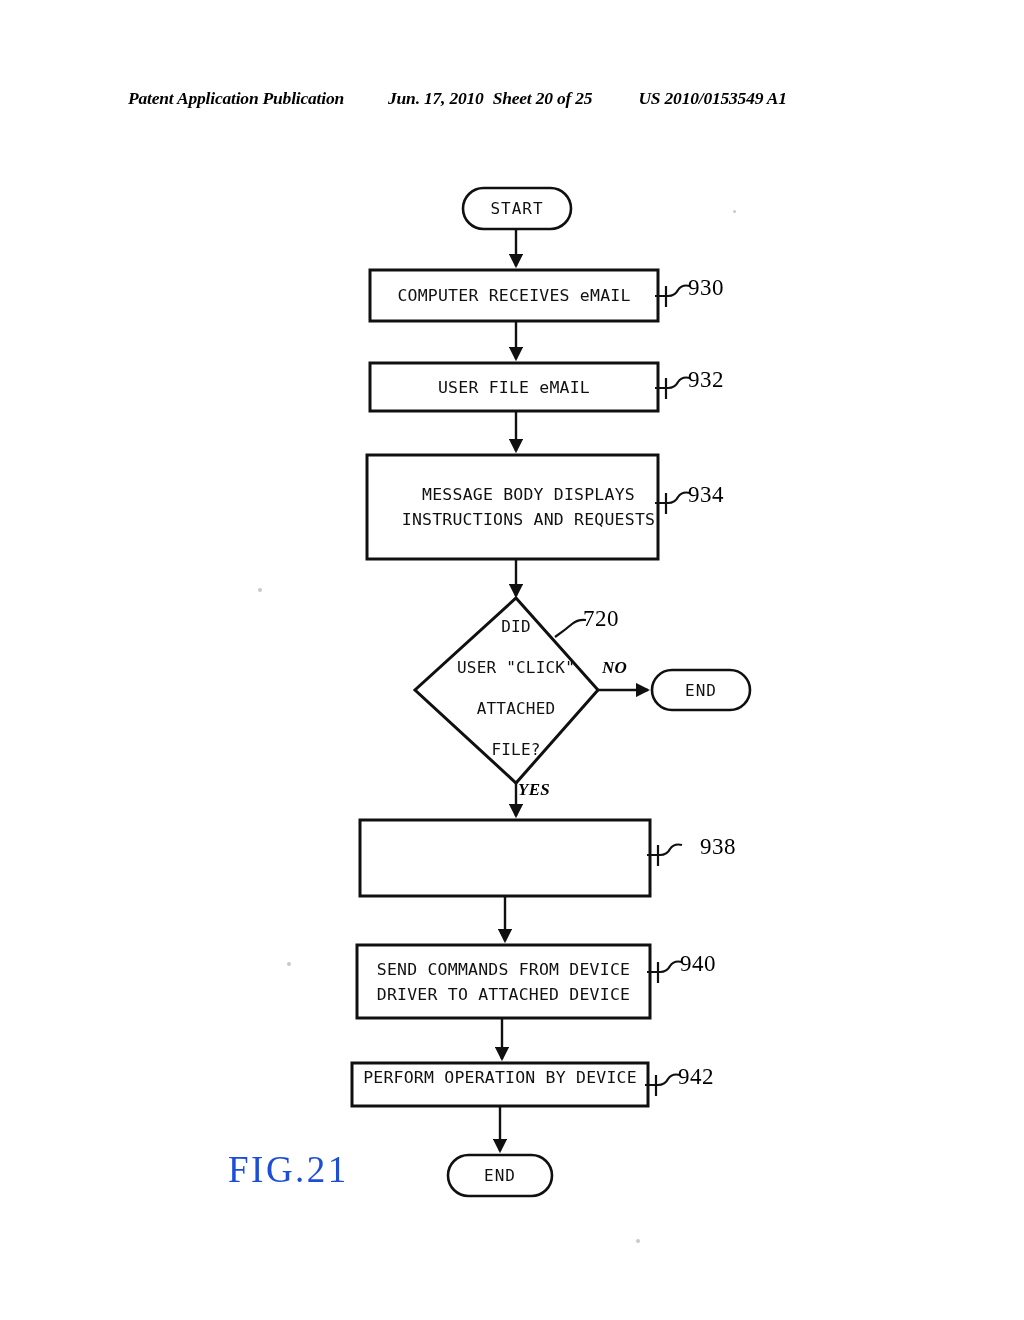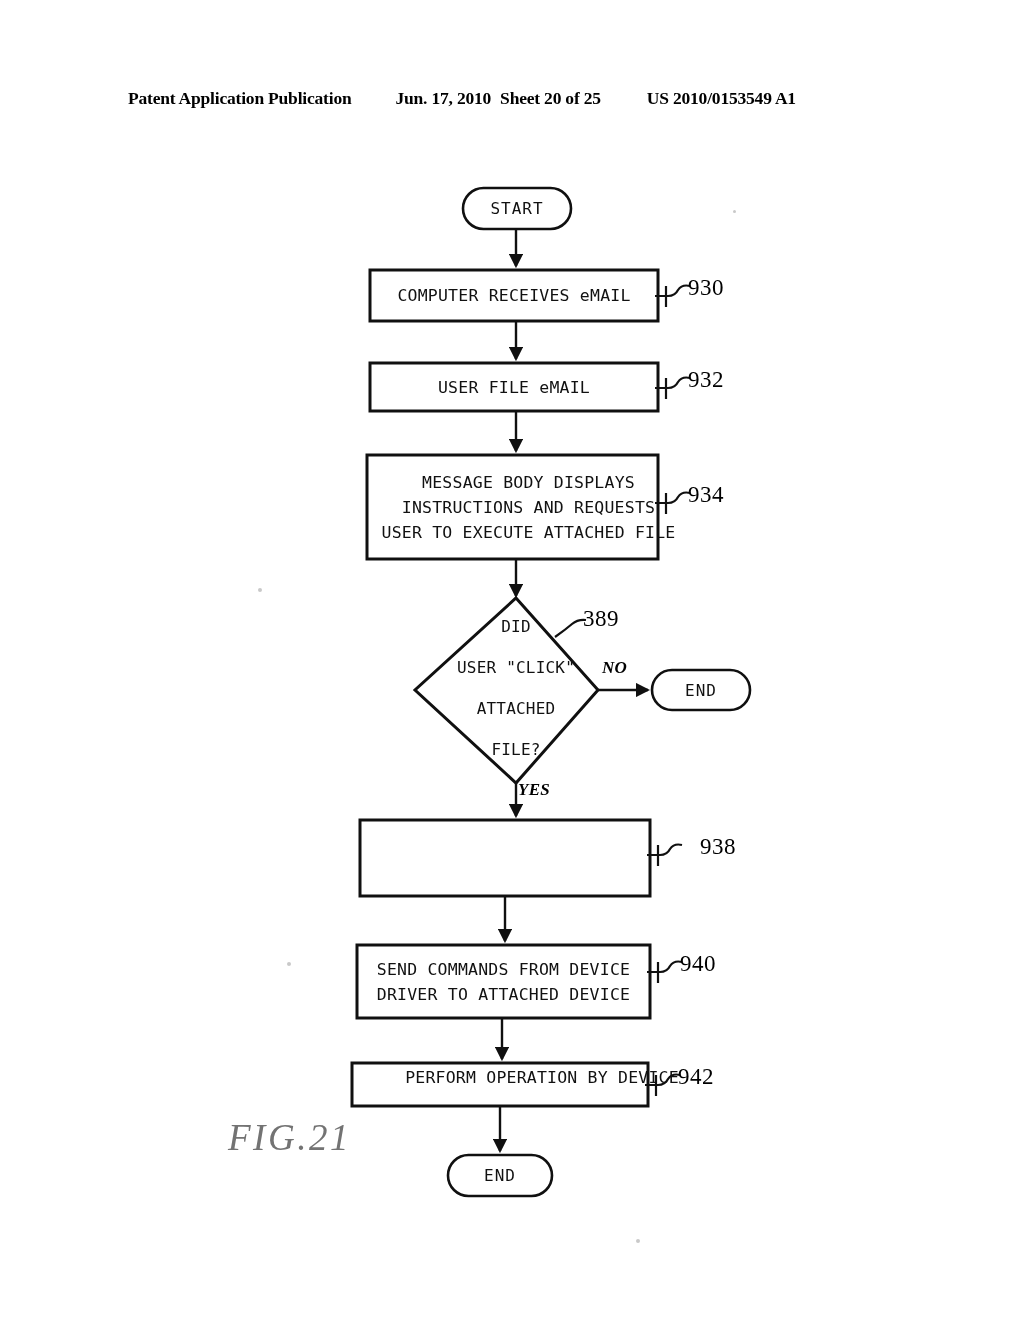--- a/index.html
+++ b/index.html
@@ -24,20 +24,21 @@
     left: 128px;
     width: 768px;
     height: 26px;
     display: flex;
     align-items: baseline;
     font-family: "Liberation Serif", serif;
     font-weight: bold;
     font-size: 17.5px;
     letter-spacing: -0.2px;
     white-space: nowrap;
+    font-style: italic;
   }
   #page-header .hdr-left { }
   #page-header .hdr-mid {
     margin-left: 44px;
   }
   #page-header .hdr-sheet {
     margin-left: 9px;
   }
   #page-header .hdr-right {
     margin-left: 46px;
@@ -106,26 +107,25 @@
     font-size: 17px;
     color: #000;
     letter-spacing: 0.3px;
     white-space: nowrap;
   }
 
   
   #fig-caption {
     position: absolute;
     left: 228px;
-    top: 1116px;
-    font-family: "Liberation Serif", serif;
-    font-style: italic;
+    top: 1148px;
+    font-family: "Liberation Serif", serif;
     font-size: 37px;
     letter-spacing: 2.5px;
-    color: #737373;
+    color: #1d4ed8;
     white-space: nowrap;
   }
 
   
   .speck {
     position: absolute;
     background: #c9c9c9;
     border-radius: 50%;
   }
 </style>
@@ -201,46 +201,45 @@
 
   <div class="node-text terminal" style="left:463px; top:188px; width:108px; height:41px;">START</div>
 
   <div class="node-text" style="left:370px; top:270px; width:288px; height:51px;">COMPUTER RECEIVES eMAIL</div>
 
   <div class="node-text" style="left:370px; top:363px; width:288px; height:48px;">USER FILE eMAIL</div>
 
   <div class="node-text" style="left:367px; top:455px; width:323px; height:104px;">
     <span>MESSAGE BODY DISPLAYS</span>
     <span>INSTRUCTIONS AND REQUESTS</span>
-    <span>USER TO EXECUTE ATTACHED FILE</span>
   </div>
 
   <div class="node-text diamond-text" style="left:420px; top:613px; width:192px; height:150px;">
     <span>DID</span>
     <span>USER "CLICK"</span>
     <span>ATTACHED</span>
     <span>FILE?</span>
   </div>
 
   <div class="node-text terminal" style="left:652px; top:670px; width:98px; height:40px;">END</div>
 
 
   <div class="node-text" style="left:357px; top:945px; width:293px; height:73px;">
     <span>SEND COMMANDS FROM DEVICE</span>
     <span>DRIVER TO ATTACHED DEVICE</span>
   </div>
 
-  <div class="node-text" style="left:352px; top:1063px; width:296px; height:29px;margin-left:42px;">PERFORM OPERATION BY DEVICE</div>
+  <div class="node-text" style="left:352px; top:1063px; width:296px; height:29px;">PERFORM OPERATION BY DEVICE</div>
 
   <div class="node-text terminal" style="left:448px; top:1155px; width:104px; height:41px;">END</div>
 
   <div class="ref-num" style="left:688px; top:275px;">930</div>
   <div class="ref-num" style="left:688px; top:367px;">932</div>
   <div class="ref-num" style="left:688px; top:482px;">934</div>
-  <div class="ref-num" style="left:583px; top:606px;">389</div>
+  <div class="ref-num" style="left:583px; top:606px;">720</div>
   <div class="ref-num" style="left:700px; top:834px;">938</div>
   <div class="ref-num" style="left:680px; top:951px;">940</div>
   <div class="ref-num" style="left:678px; top:1064px;">942</div>
 
   <div class="branch-label" style="left:602px; top:658px;">NO</div>
   <div class="branch-label" style="left:518px; top:780px;">YES</div>
 
   <div id="fig-caption">FIG.21</div>
 
   <div class="speck" style="left:258px; top:588px; width:4px; height:4px;"></div>

